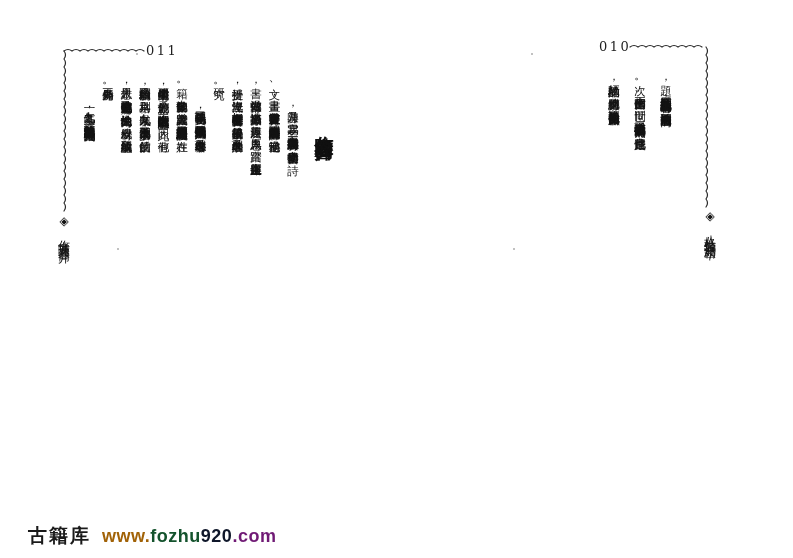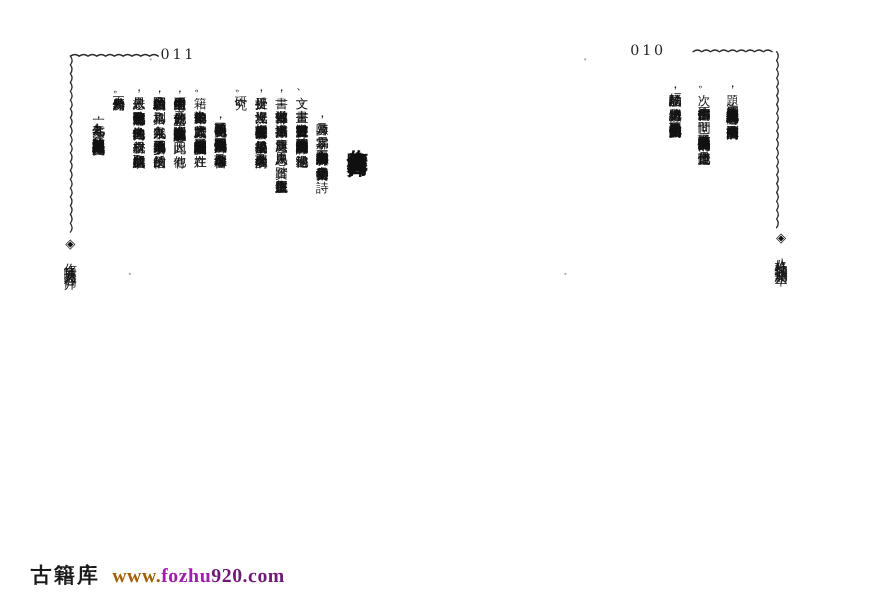--- a/index.html
+++ b/index.html
@@ -62,24 +62,24 @@
     color:#131313;
     white-space:nowrap;
     height:100%;
   }
   .cols-right .tcol { width:26px;   line-height:26px; }
   .cols-left  .tcol { width:18.5px; line-height:18.5px; }
 
   .watermark {
     position:absolute;
     left:28px;
-    top:510px;
+    top:523px;
     display:flex;
     align-items:baseline;
-    font-family:Liberation Serif, serif;
+    font-family:Liberation Sans, sans-serif;
     font-weight:bold;
     font-size:18px;
     letter-spacing:0.5px;
   }
   .wm-site { font-size:19px; margin-right:11px; letter-spacing:2px; }
 
   .speck {
     position:absolute;
     width:2px; height:2px;
     background:#8a8a8a;
@@ -92,21 +92,21 @@
 
 <div>
 
   <svg id="deco" width="793" height="558">
       <path d="M 630 47 q 4 -3 8 0 q 4 -3 8 0 q 4 -3 8 0 q 4 -3 8 0 q 4 -3 8 0 q 4 -3 8 0 q 4 -3 8 0 q 4 -3 8 0 q 4 -3 8 0" fill="none" stroke="#2b2b2b" stroke-width="1.2" stroke-linecap="round"></path>
       <path d="M 706 47 q 3 4 0 8 q 3 4 0 8 q 3 4 0 8 q 3 4 0 8 q 3 4 0 8 q 3 4 0 8 q 3 4 0 8 q 3 4 0 8 q 3 4 0 8 q 3 4 0 8 q 3 4 0 8 q 3 4 0 8 q 3 4 0 8 q 3 4 0 8 q 3 4 0 8 q 3 4 0 8 q 3 4 0 8 q 3 4 0 8 q 3 4 0 8 q 3 4 0 8" fill="none" stroke="#2b2b2b" stroke-width="1.2" stroke-linecap="round"></path>
       <path d="M 64 51 q 4 -3 8 0 q 4 -3 8 0 q 4 -3 8 0 q 4 -3 8 0 q 4 -3 8 0 q 4 -3 8 0 q 4 -3 8 0 q 4 -3 8 0 q 4 -3 8 0 q 4 -3 8 0" fill="none" stroke="#2b2b2b" stroke-width="1.2" stroke-linecap="round"></path>
       <path d="M 64 51 q 3 4 0 8 q 3 4 0 8 q 3 4 0 8 q 3 4 0 8 q 3 4 0 8 q 3 4 0 8 q 3 4 0 8 q 3 4 0 8 q 3 4 0 8 q 3 4 0 8 q 3 4 0 8 q 3 4 0 8 q 3 4 0 8 q 3 4 0 8 q 3 4 0 8 q 3 4 0 8 q 3 4 0 8 q 3 4 0 8 q 3 4 0 8 q 3 4 0 8" fill="none" stroke="#2b2b2b" stroke-width="1.2" stroke-linecap="round"></path>
     </svg>
 
-  <div class="page-num" style="left:573px; top:39px;">010</div>
+  <div class="page-num" style="left:599px; top:39px;">010</div>
 
   <div class="running-head" style="left:701px; top:209px;"><span class="marker">◈</span><span>八格姓名預測精萃</span></div>
 
   <div class="body-block cols-right" style="left:598px; top:76px; width:81px; height:440px;">
       <div class="tcol">題，以四柱喜用神的分析及姓名預測論合化爲中心內容，將姓名測推向一個更高的層</div>
       <div class="tcol">次。這兩部書的創作、問世，充分體現了蔣才福先生對易學研究的熱情，也是他實踐</div>
       <div class="tcol">經驗的結晶，他將繼續努力，爲弘揚祖國的易學文化作出新的貢獻。</div>
     </div>
 
   <div class="page-num" style="left:146px; top:43px;">011</div>
@@ -131,18 +131,18 @@
     </div>
 
   <div class="speck" style="left:531px; top:53px;"></div>
   <div class="speck" style="left:513px; top:248px;"></div>
   <div class="speck" style="left:136px; top:53px;"></div>
   <div class="speck" style="left:117px; top:248px;"></div>
 
   <div class="watermark">
     <span class="wm-site" style="color: rgb(26, 26, 26);">古籍库</span>
     <span style="color: #a16207;">www.</span>
-    <span style="color: #a21caf;">fozhu</span>
-    <span style="color: #701a75;">920</span>
+    <span style="color: #14532d;">fozhu</span>
+    <span style="color: #0f172a;">920</span>
     <span style="color: #701a75;">.com</span>
   </div>
 
 </div>
 
 </body></html>

